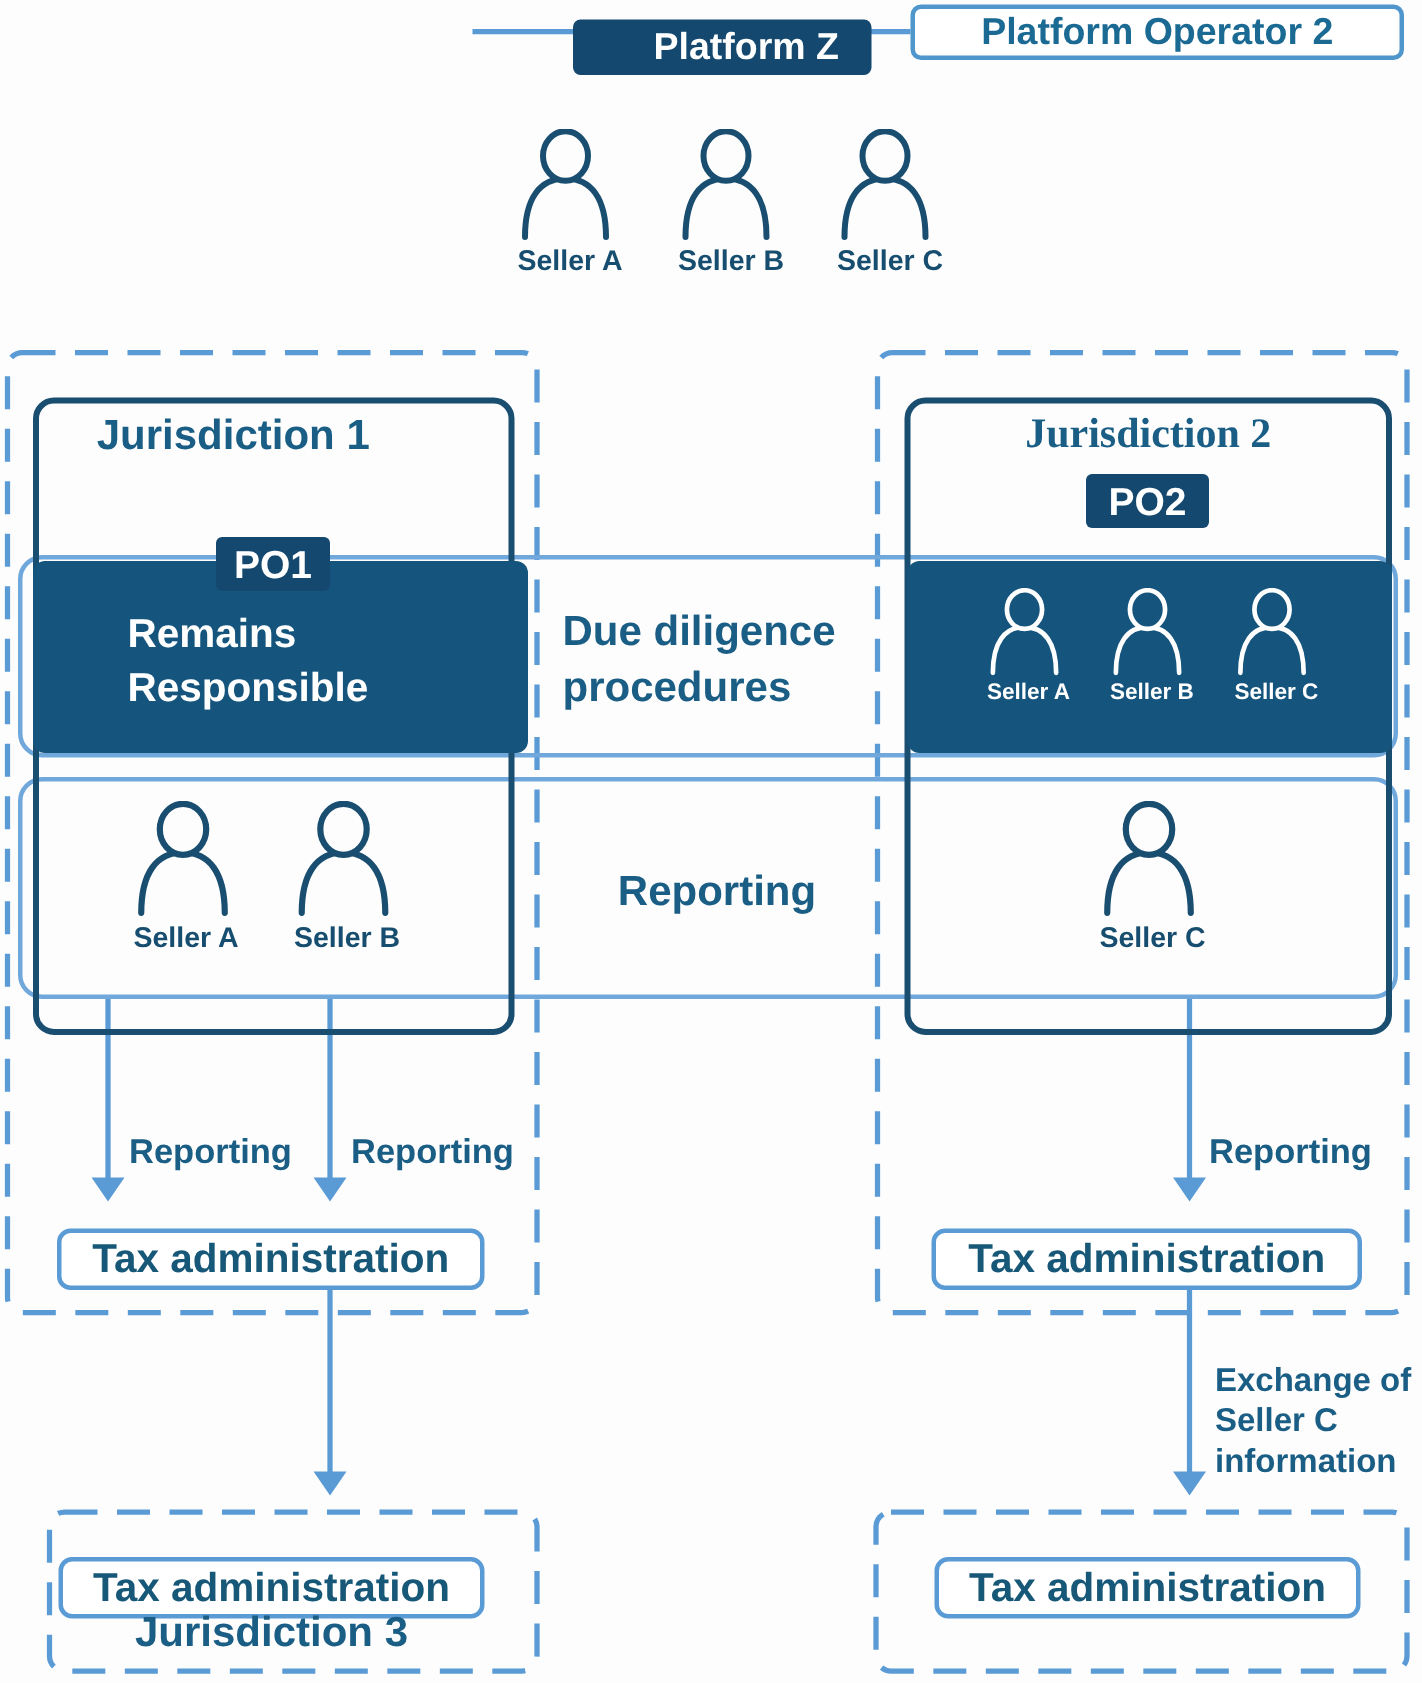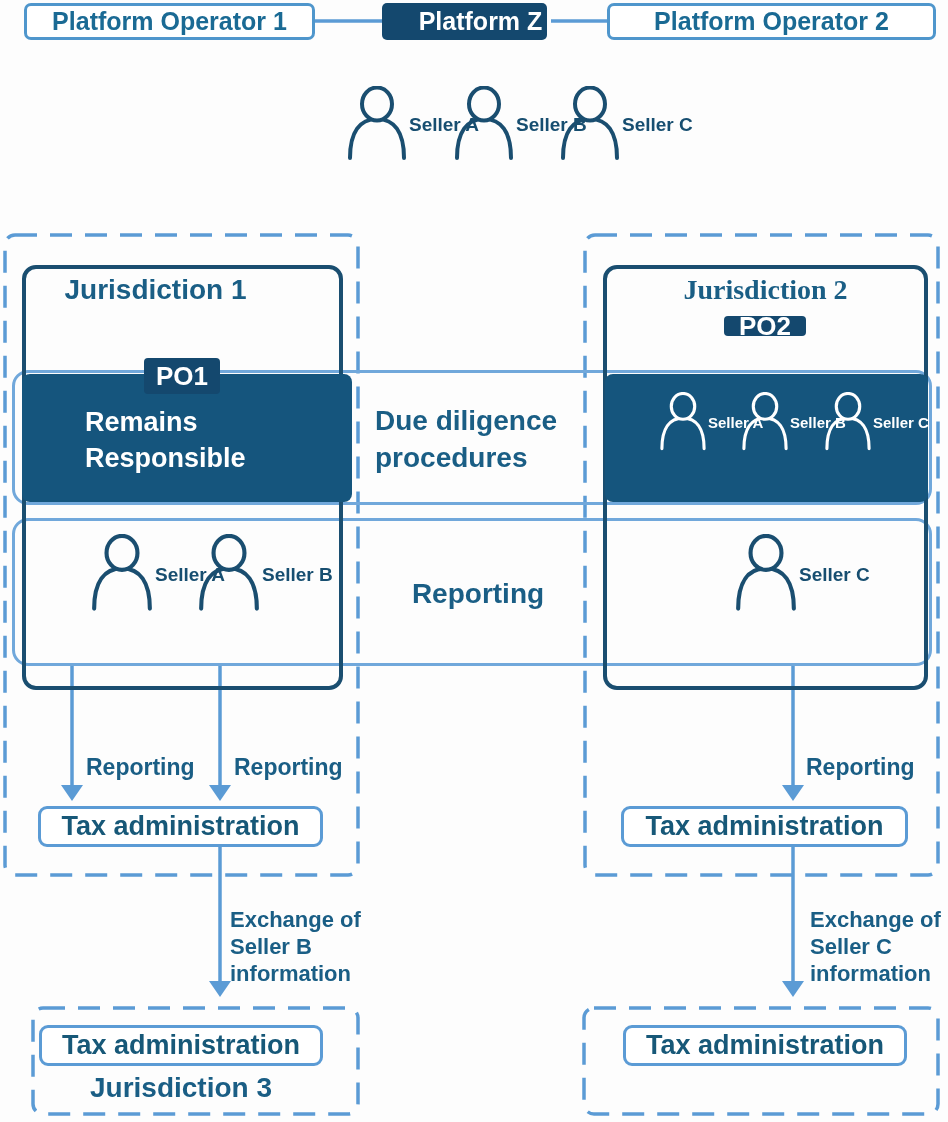--- a/index.html
+++ b/index.html
@@ -20,23 +20,23 @@
   
   .jbox{border:4px solid #1a4e70;border-radius:14px;background:transparent;z-index:3;}
   .jtitle{color:#1a5e85;font-size:28px;text-align:center;z-index:6;}
   .badge{display:flex;align-items:center;justify-content:center;background:#14486e;
          border-radius:4px;color:#fff;font-size:26px;z-index:6;}
   .fill{background:#15557d;border-radius:8px;z-index:4;}
   
   .dtext{color:#1a5e85;z-index:6;}
   .wtext{color:#fff;z-index:6;}
   .taxbox{display:flex;align-items:center;justify-content:center;background:#fff;
-          border:3px solid #5b9bd5;border-radius:9px;color:#175878;font-size:27px;z-index:6;}
+          border:3px solid #5b9bd5;border-radius:9px;color:#175878;font-size:27px;z-index:6;margin-top:13px;}
   
-  .person{position:absolute;display:flex;align-items:center;z-index:6;}
+  .person{position:absolute;display:flex;flex-direction:column;z-index:6;}
   .person svg{display:block;}
   .person .stroke{stroke:#1a4e70;stroke-width:4;fill:none;stroke-linecap:round;}
   .person .head{fill:#fdfdfd;}
   .person .plabel{color:#174e70;font-size:19px;margin-top:2px;white-space:nowrap;}
   .person.dark .stroke{stroke:#fff;}
   .person.dark .head{fill:#15557d;}
   .person.dark .plabel{color:#fff;font-size:15px;margin-top:1px;}
   .person.small svg{width:50px;height:60px;}
   .person.mid svg{width:66px;height:79px;}
   .person.top svg{width:64px;height:76px;}
@@ -62,24 +62,21 @@
     </g>
     <g fill="#5b9bd5">
       <polygon points="61,785 83,785 72,801"></polygon>
       <polygon points="209,785 231,785 220,801"></polygon>
       <polygon points="782,785 804,785 793,801"></polygon>
       <polygon points="209,981 231,981 220,997"></polygon>
       <polygon points="782,981 804,981 793,997"></polygon>
     </g>
   </svg>
 
-  <div class="abs pbox" style="left:24px;top:3px;width:291px;height:37px;">
-    <span>Platform Operator 1</span>
-  </div>
-  <div class="abs pdark" style="left:382px;top:3px;width:165px;height:37px;padding-left:32px;">
+  <div class="abs pdark" style="left:382px;top:13px;width:199px;height:37px;padding-left:32px;">
     <span>Platform Z</span>
   </div>
   <div class="abs pbox" style="left:607px;top:3px;width:329px;height:37px;justify-content:center;">
     <span>Platform Operator 2</span>
   </div>
 
   <div class="person top" style="left:345px;top:86px;">
     <svg viewBox="0 0 64 76">
       <path class="stroke" d="M5 72 C5 46 15 33 32 33 C49 33 59 46 59 72"></path>
       <ellipse class="stroke head" cx="32" cy="18" rx="15" ry="16.5"></ellipse>
@@ -104,21 +101,21 @@
   <div class="abs band" style="left:12px;top:370px;width:920px;height:135px;"></div>
   <div class="abs band" style="left:12px;top:518px;width:920px;height:148px;"></div>
 
   <div class="abs jbox" style="left:22px;top:265px;width:321px;height:425px;"></div>
   <div class="abs jbox" style="left:603px;top:265px;width:325px;height:425px;"></div>
 
   <div class="abs jtitle" style="left:22px;top:274px;width:267px;">Jurisdiction 1</div>
   <div class="abs badge" style="left:144px;top:316px;width:76px;height:36px;margin-top:42px;">PO1</div>
 
   <div class="abs jtitle" style="left:603px;top:274px;width:325px;font-family:Liberation Serif, serif;">Jurisdiction 2</div>
-  <div class="abs badge" style="left:724px;top:316px;width:82px;height:20px;">PO2</div>
+  <div class="abs badge" style="left:724px;top:316px;width:82px;height:36px;">PO2</div>
 
   <div class="abs fill" style="left:22px;top:374px;width:330px;height:128px;"></div>
   <div class="abs fill" style="left:605px;top:374px;width:323px;height:128px;"></div>
 
   <div class="abs wtext" style="left:85px;top:404px;width:215px;font-size:27px;line-height:36px;">Remains Responsible</div>
   <div class="abs dtext" style="left:375px;top:402px;width:210px;font-size:28px;line-height:37px;">Due diligence procedures</div>
 
   <div class="person dark small" style="left:658px;top:392px;">
     <svg viewBox="0 0 64 76">
       <path class="stroke" d="M5 72 C5 46 15 33 32 33 C49 33 59 46 59 72"></path>
@@ -168,21 +165,20 @@
   <div class="abs dtext" style="left:234px;top:754px;font-size:23px;">Reporting</div>
   <div class="abs dtext" style="left:806px;top:754px;font-size:23px;">Reporting</div>
 
   <div class="abs taxbox" style="left:38px;top:806px;width:285px;height:41px;">
     <span>Tax administration</span>
   </div>
   <div class="abs taxbox" style="left:621px;top:806px;width:287px;height:41px;">
     <span>Tax administration</span>
   </div>
 
-  <div class="abs dtext" style="left:230px;top:906px;width:146px;font-size:22px;line-height:27px;">Exchange of Seller B information</div>
   <div class="abs dtext" style="left:810px;top:906px;width:136px;font-size:22px;line-height:27px;">Exchange of Seller C information</div>
 
   <div class="abs taxbox" style="left:39px;top:1025px;width:284px;height:41px;">
     <span>Tax administration</span>
   </div>
   <div class="abs jtitle" style="left:39px;top:1072px;width:284px;">Jurisdiction 3</div>
 
   <div class="abs taxbox" style="left:623px;top:1025px;width:284px;height:41px;">
     <span>Tax administration</span>
   </div>

